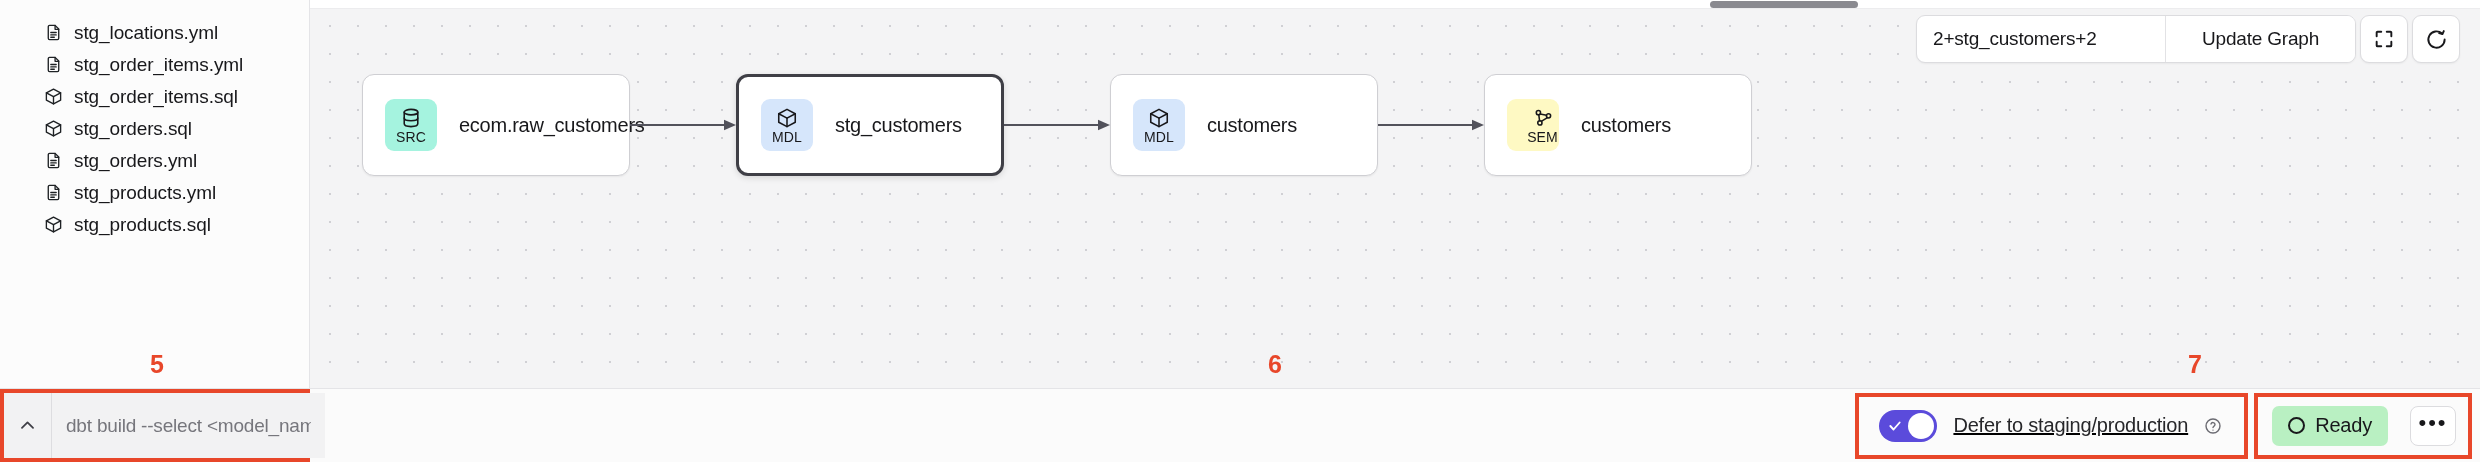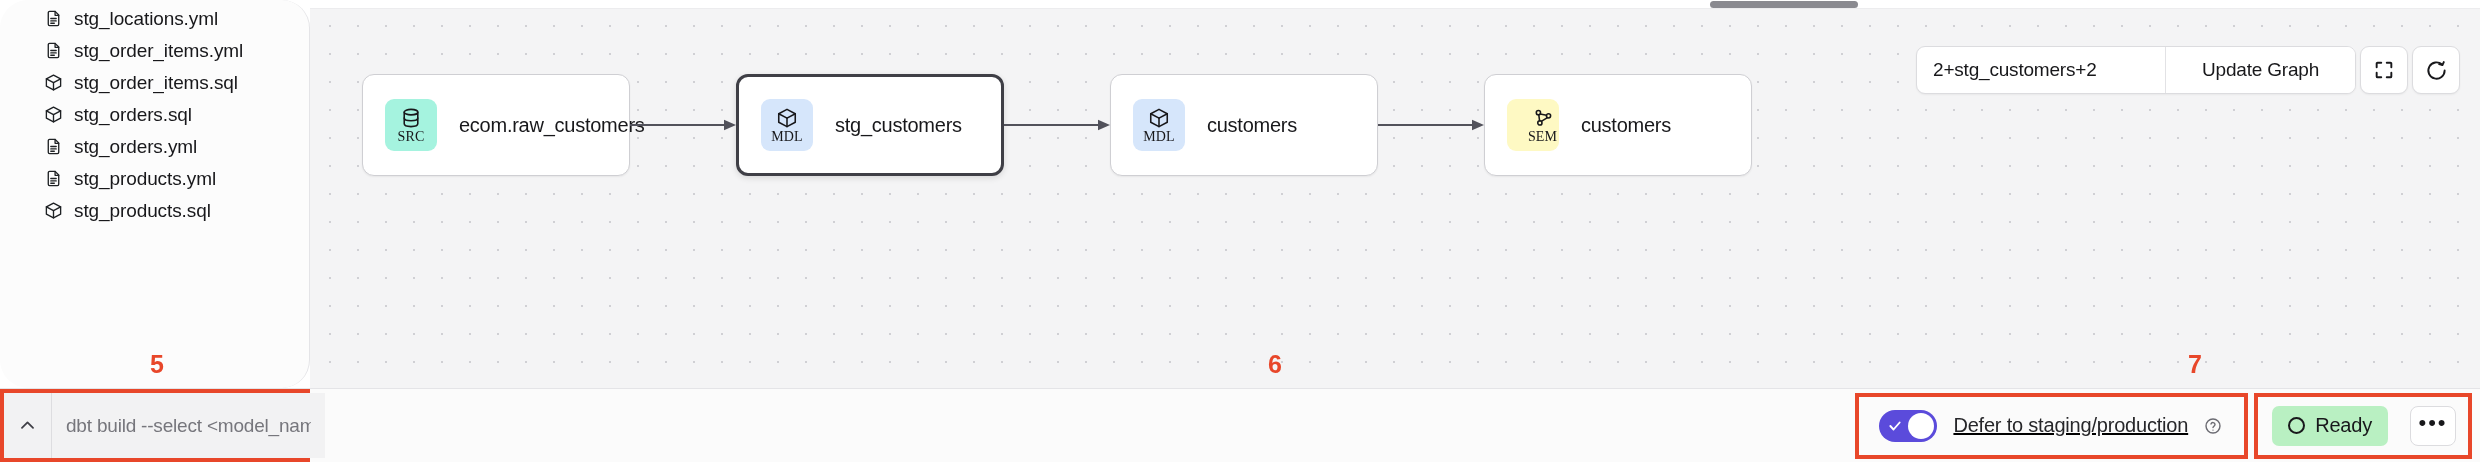--- a/index.html
+++ b/index.html
@@ -28,23 +28,22 @@
     height: 388px;
   }
 
   
   .sidebar {
     position: relative;
     width: 310px;
     height: 388px;
     background: #fcfcfc;
     border-right: 1px solid #e4e4e7;
-    padding-top: 2px;
+    padding-top: 16px;
     overflow: hidden;
-    border-radius: 28px;
   }
 
   .file-item {
     display: flex;
     align-items: center;
     height: 32px;
     padding-left: 44px;
     gap: 11px;
     cursor: pointer;
   }
@@ -95,21 +94,21 @@
     width: 148px;
     height: 7px;
     background: #8a8a90;
     border-radius: 4px;
     cursor: pointer;
   }
 
   
   .graph-toolbar {
     position: absolute;
-    top: 46px;
+    top: 15px;
     right: 20px;
     display: flex;
     align-items: center;
     gap: 4px;
     z-index: 5;
   }
 
   .search-group {
     display: flex;
     align-items: stretch;
@@ -195,21 +194,20 @@
   .node-badge {
     width: 52px;
     height: 52px;
     flex: 0 0 52px;
     border-radius: 9px;
     display: flex;
     flex-direction: column;
     align-items: center;
     justify-content: center;
     gap: 1px;
-    font-family: Liberation Serif, serif;
   }
   .node-badge svg { display: block; width: 22px; height: 22px; }
   .node-badge-text {
     font-size: 14px;
     font-weight: 500;
     color: #18181b;
     line-height: 1;
     letter-spacing: 0.1px;
   }
 

